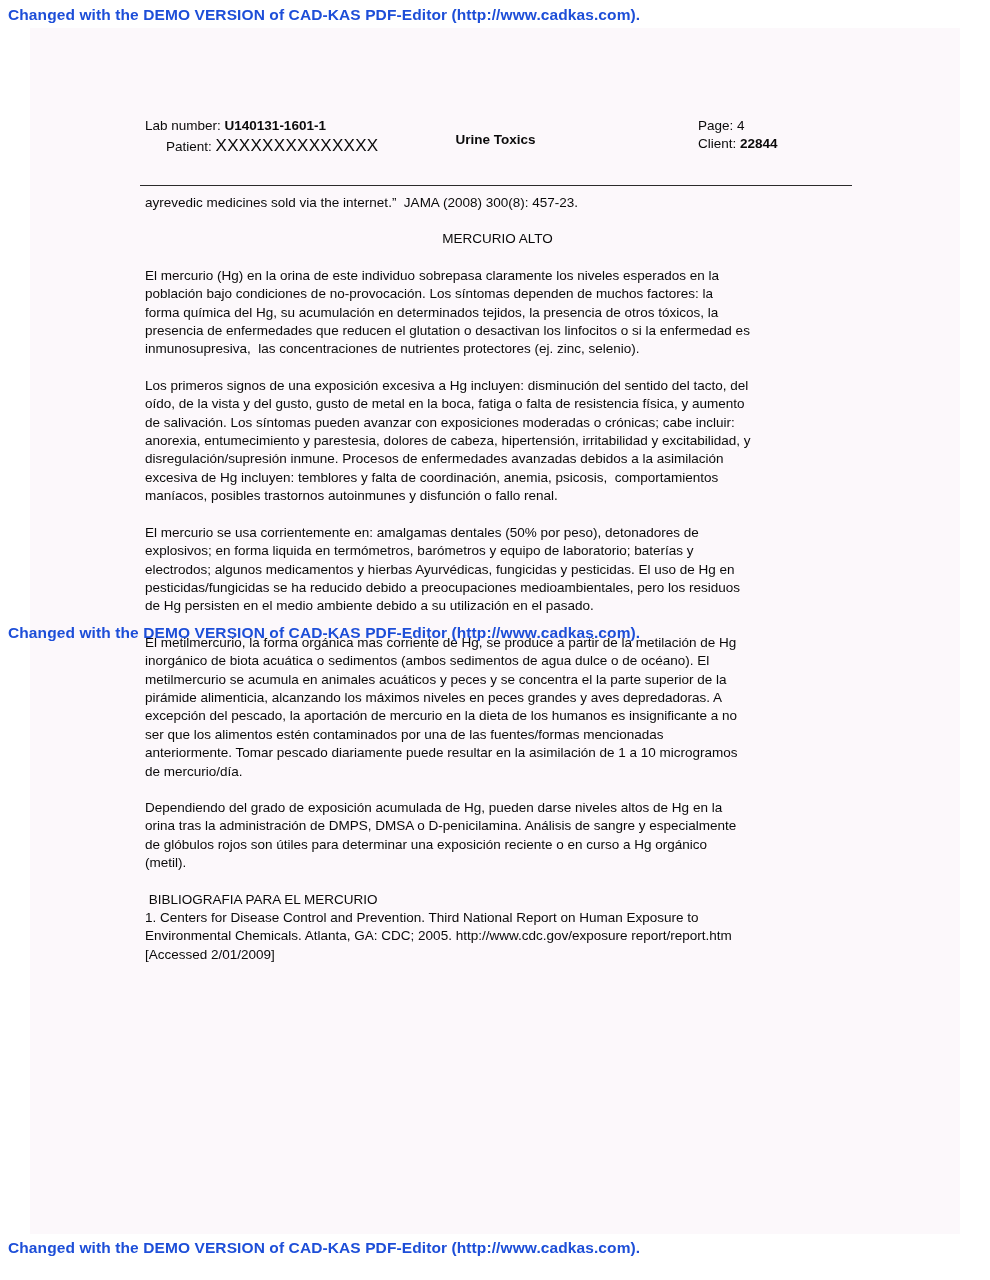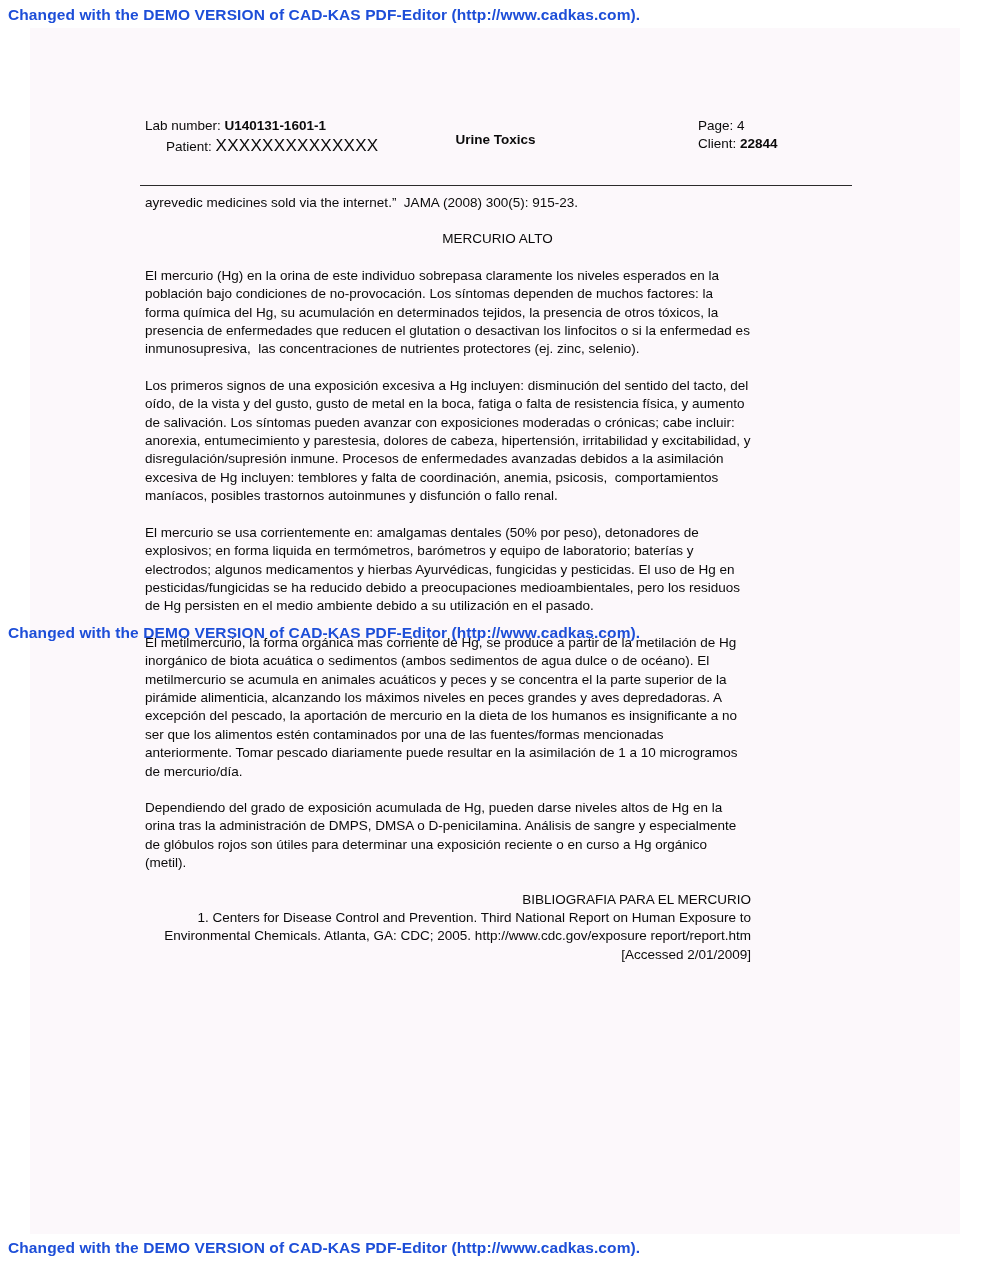--- a/index.html
+++ b/index.html
@@ -60,21 +60,21 @@
     white-space:pre-wrap;
     margin:0 0 18px 5px;
     width:606px;
   }
   .body-text p.centered {
     width:100%;
     margin-left:0;
     text-align:center;
     white-space:normal;
   }
-  .bib { margin-left:5px; width:606px;text-align:right; }
+  .bib { margin-left:5px; width:606px; }
   .bib div { white-space:pre-wrap; }
   .copyright {
     margin:34px 0 0 5px;
     white-space:pre-wrap;
   }
   .tofu-box {
     display:inline-block;
     width:7px; height:12px;
     border:1px solid #3a3a3a;
     margin-right:9px;
@@ -104,21 +104,21 @@
   <span class="patient-x">XXXXXXXXXXXXXX</span>
 </div>
 <div class="hdr hdr-client">
   <span>Client:</span>
   <span class="bold">22844</span>
 </div>
 
 <div class="hr-line"></div>
 
 <div class="body-text">
-  <p>ayrevedic medicines sold via the internet.”  JAMA (2008) 300(5): 915-23.</p>
+  <p>ayrevedic medicines sold via the internet.”  JAMA (2008) 300(8): 457-23.</p>
   <p class="centered">MERCURIO ALTO</p>
   <p>El mercurio (Hg) en la orina de este individuo sobrepasa claramente los niveles esperados en la población bajo condiciones de no-provocación. Los síntomas dependen de muchos factores: la forma química del Hg, su acumulación en determinados tejidos, la presencia de otros tóxicos, la presencia de enfermedades que reducen el glutation o desactivan los linfocitos o si la enfermedad es inmunosupresiva,  las concentraciones de nutrientes protectores (ej. zinc, selenio).</p>
   <p>Los primeros signos de una exposición excesiva a Hg incluyen: disminución del sentido del tacto, del oído, de la vista y del gusto, gusto de metal en la boca, fatiga o falta de resistencia física, y aumento de salivación. Los síntomas pueden avanzar con exposiciones moderadas o crónicas; cabe incluir:  anorexia, entumecimiento y parestesia, dolores de cabeza, hipertensión, irritabilidad y excitabilidad, y disregulación/supresión inmune. Procesos de enfermedades avanzadas debidos a la asimilación excesiva de Hg incluyen: temblores y falta de coordinación, anemia, psicosis,  comportamientos maníacos, posibles trastornos autoinmunes y disfunción o fallo renal.</p>
   <p>El mercurio se usa corrientemente en: amalgamas dentales (50% por peso), detonadores de explosivos; en forma liquida en termómetros, barómetros y equipo de laboratorio; baterías y electrodos; algunos medicamentos y hierbas Ayurvédicas, fungicidas y pesticidas. El uso de Hg en pesticidas/fungicidas se ha reducido debido a preocupaciones medioambientales, pero los residuos de Hg persisten en el medio ambiente debido a su utilización en el pasado.</p>
   <p>El metilmercurio, la forma orgánica mas corriente de Hg, se produce a partir de la metilación de Hg inorgánico de biota acuática o sedimentos (ambos sedimentos de agua dulce o de océano). El metilmercurio se acumula en animales acuáticos y peces y se concentra el la parte superior de la pirámide alimenticia, alcanzando los máximos niveles en peces grandes y aves depredadoras. A excepción del pescado, la aportación de mercurio en la dieta de los humanos es insignificante a no ser que los alimentos estén contaminados por una de las fuentes/formas mencionadas anteriormente. Tomar pescado diariamente puede resultar en la asimilación de 1 a 10 microgramos de mercurio/día.</p>
   <p>Dependiendo del grado de exposición acumulada de Hg, pueden darse niveles altos de Hg en la orina tras la administración de DMPS, DMSA o D-penicilamina. Análisis de sangre y especialmente de glóbulos rojos son útiles para determinar una exposición reciente o en curso a Hg orgánico (metil).</p>
 
   <div class="bib">
     <div> BIBLIOGRAFIA PARA EL MERCURIO</div>
     <div>1. Centers for Disease Control and Prevention. Third National Report on Human Exposure to Environmental Chemicals. Atlanta, GA: CDC; 2005. http://www.cdc.gov/exposure report/report.htm [Accessed 2/01/2009]</div>

